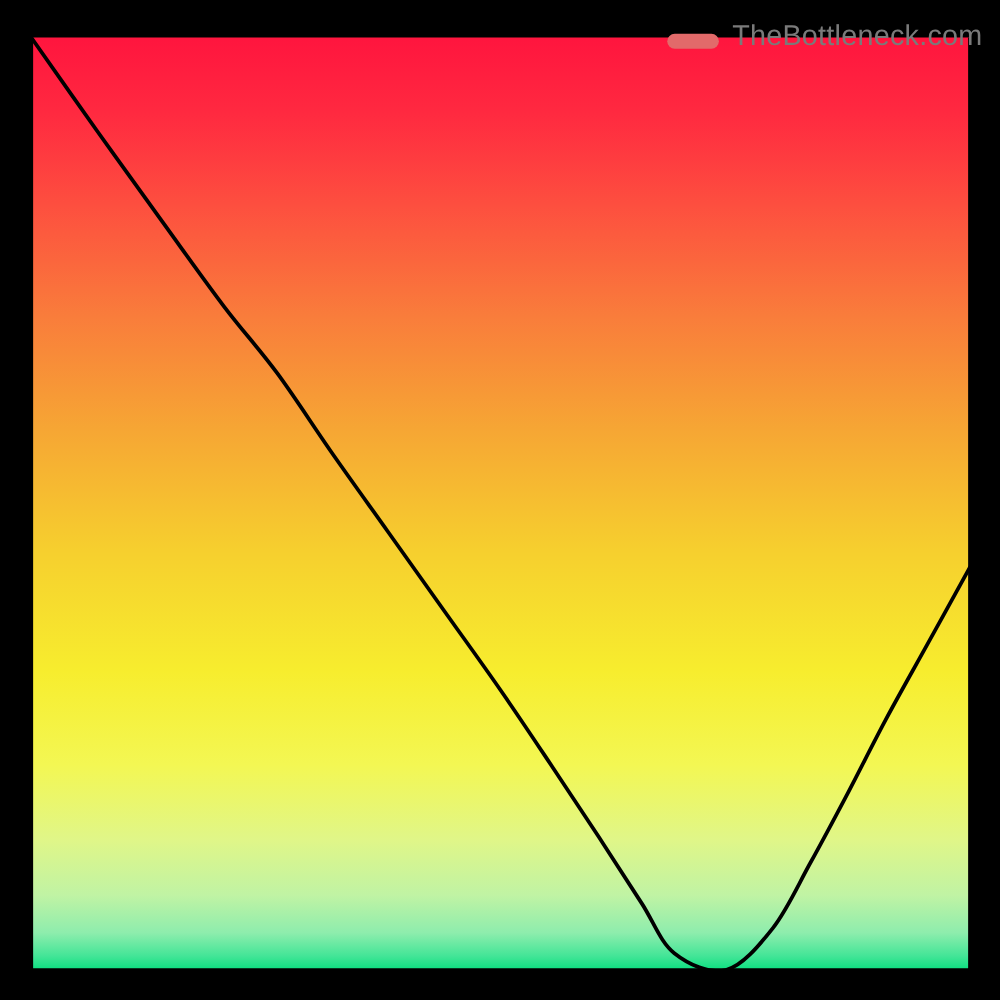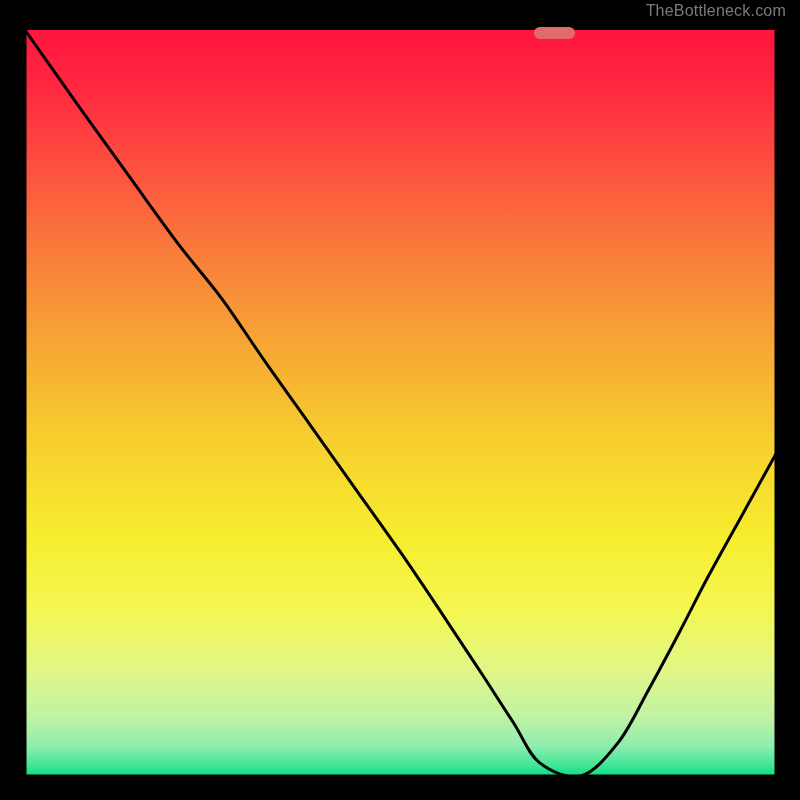--- a/index.html
+++ b/index.html
@@ -10,24 +10,24 @@
     background: #000;
     font-family: Arial, Helvetica, sans-serif;
   }
   .container {
     position: relative;
     width: 800px;
     height: 800px;
   }
   .watermark {
     position: absolute;
-    top: 2px;
+    top: 15px;
     right: 14px;
     color: #7a7a7a;
-    font-size: 16px;
+    font-size: 23px;
     font-weight: 500;
     z-index: 10;
     letter-spacing: 0.2px;
   }
   svg {
     display: block;
   }
 </style>
 </head>
 <body>

